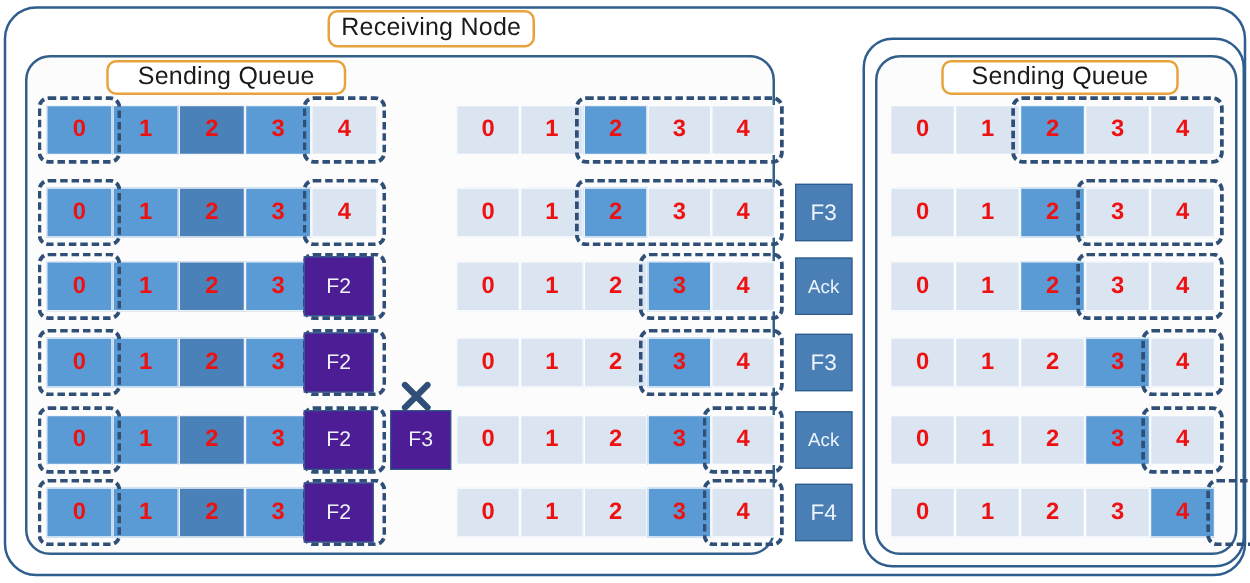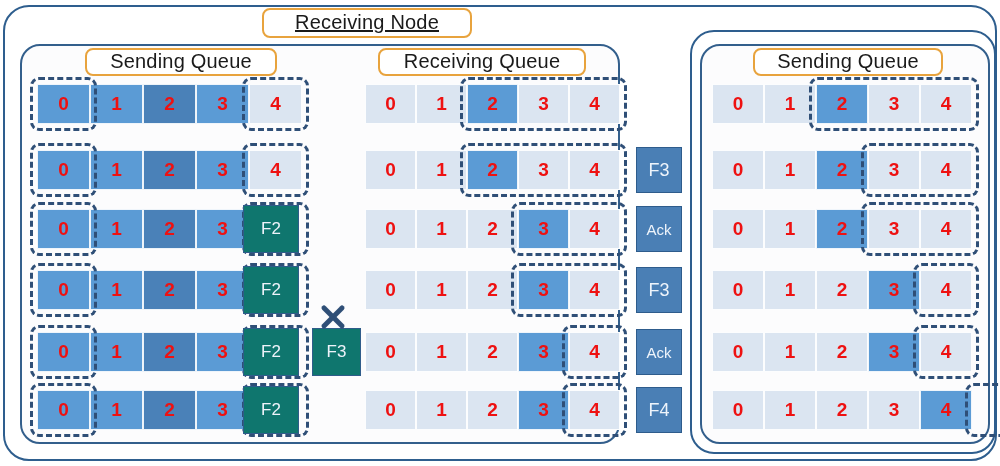--- a/index.html
+++ b/index.html
@@ -80,21 +80,21 @@
     border-radius:9px;
     box-sizing:border-box;
     background:transparent;
     pointer-events:none;
     z-index:4;
   }
 
   
   .fbox{
     position:absolute;
-    background:#0f766e;
+    background:#4c1d95;
     border:1.5px solid #2f5c8a;
     color:#eef3fa;
     font-size:17px;
     display:flex;align-items:center;justify-content:center;
     box-sizing:border-box;
     z-index:5;
   }
   .midbox{
     position:absolute;
     background:#4a7fb5;
@@ -114,23 +114,22 @@
 
 <div id="stage">
 
   <div class="panel outer"></div>
 
   <div class="panel node-right"></div>
 
   <div class="panel inner-left"></div>
   <div class="panel inner-right"></div>
 
-  <div class="pill" style="left:262px;top:8px;width:210px;height:30px;text-decoration:underline;">Receiving Node</div>
+  <div class="pill" style="left:262px;top:8px;width:166px;height:30px;">Receiving Node</div>
   <div class="pill" style="left:85px;top:48px;width:192px;height:28px;">Sending Queue</div>
-  <div class="pill" style="left:378px;top:48px;width:208px;height:28px;">Receiving Queue</div>
   <div class="pill" style="left:753px;top:48px;width:190px;height:28px;">Sending Queue</div>
 
   <div id="queues">
       <div class="cell mid" style="left: 37px; top: 84px; width: 53px;">0</div>
       <div class="cell mid" style="left: 90px; top: 84px; width: 53px;">1</div>
       <div class="cell dark" style="left: 143px; top: 84px; width: 53px;">2</div>
       <div class="cell mid" style="left: 196px; top: 84px; width: 53px;">3</div>
       <div class="cell light" style="left: 249px; top: 84px; width: 53px;">4</div>
       <div class="dash" style="left: 30px; top: 77px; width: 67px; height: 54px;"></div>
       <div class="dash" style="left: 242px; top: 77px; width: 67px; height: 54px;"></div>

